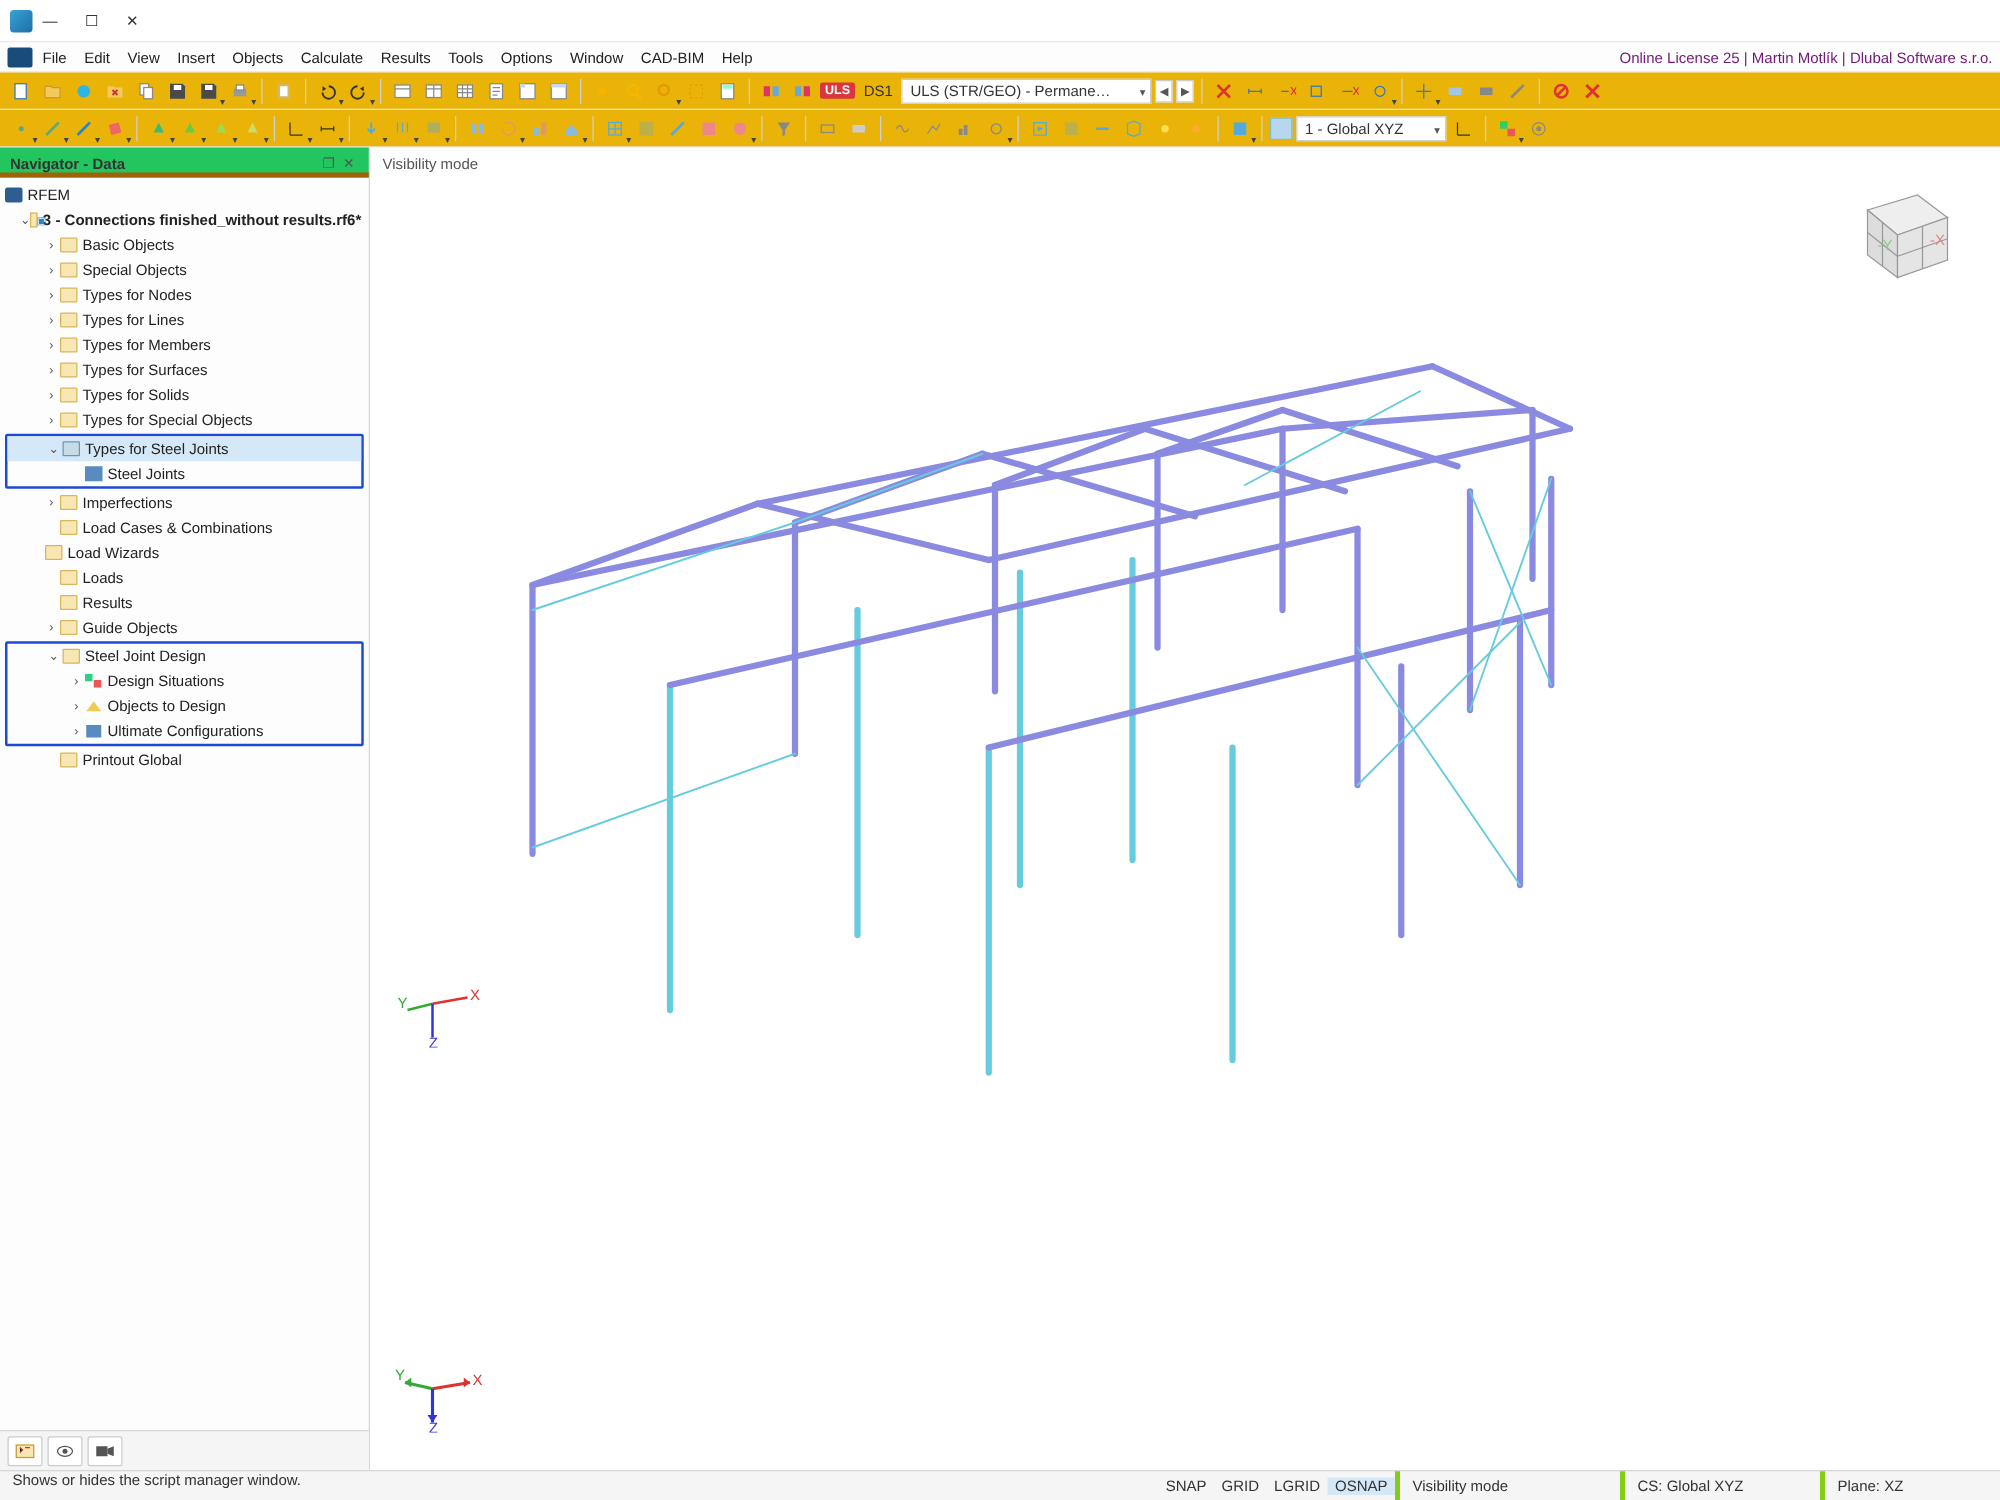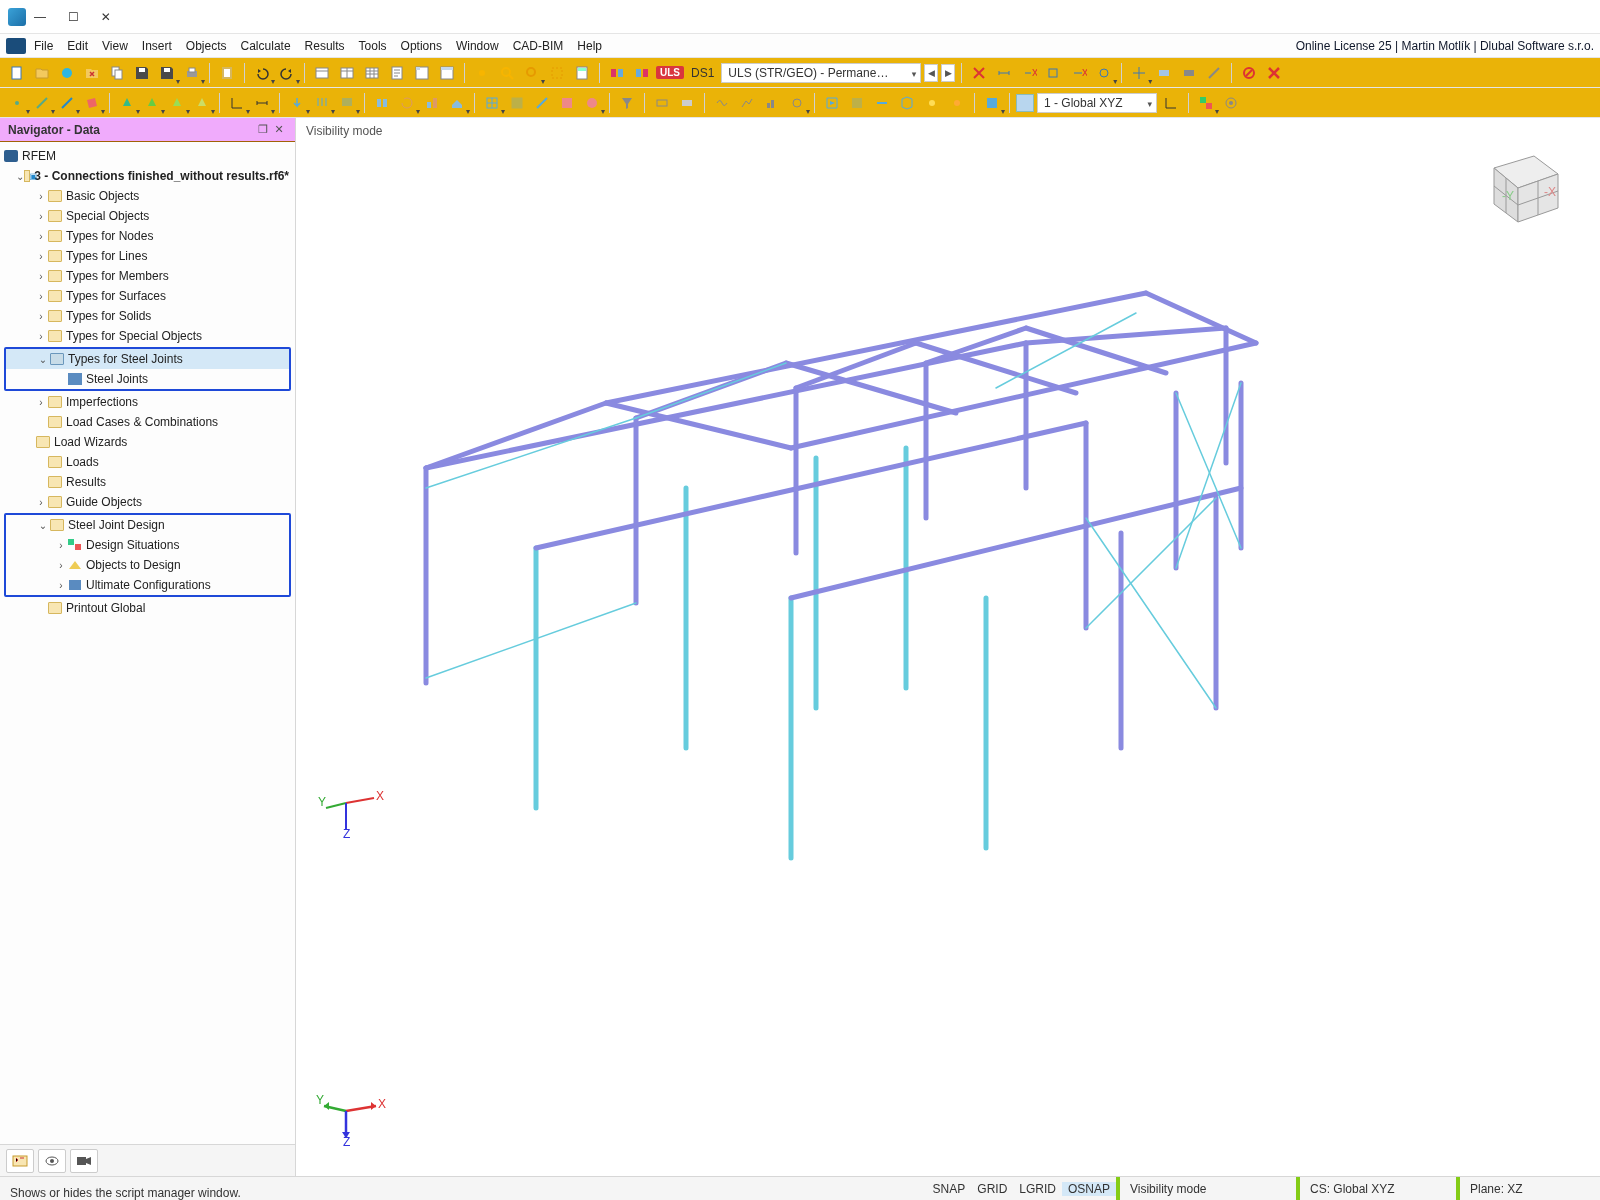--- a/index.html
+++ b/index.html
@@ -6,53 +6,53 @@
 body { background: #fff; width: 1600px; height: 1200px; overflow: hidden; display: flex; flex-direction: column; }
 .titlebar { height: 34px; display: flex; align-items: center; padding: 0 8px; border-bottom: 1px solid #e5e5e5; }
 .titlebar .app-icon { width: 18px; height: 18px; background: linear-gradient(135deg,#3aa2d8,#1c6fa8); border-radius: 3px; margin-right: 8px; }
 .titlebar .title { flex: 1; color: #333; }
 .titlebar .win-controls { display: flex; gap: 22px; color: #333; font-size: 14px; }
 .titlebar .win-controls span { cursor: pointer; }
 .menubar { height: 24px; display: flex; align-items: center; padding: 0 6px; background: #fdfdfd; border-bottom: 1px solid #e5e5e5; }
 .menubar .logo { width: 20px; height: 16px; background: #1a4c7a; margin-right: 8px; border-radius: 2px; }
 .menubar .menus { display: flex; gap: 14px; }
 .menubar .menus span { color: #222; cursor: pointer; }
-.menubar .right-info { margin-left: auto; color: #0f172a; }
+.menubar .right-info { margin-left: auto; color: #701a75; }
 .toolbar-row { height: 30px; display: flex; align-items: center; padding: 0 6px; gap: 3px; background: #eab308; border-bottom: 1px solid #e5e5e5; flex-wrap: nowrap; overflow: hidden; }
 .tbtn { width: 22px; height: 22px; display: flex; align-items: center; justify-content: center; border-radius: 2px; cursor: pointer; position: relative; }
 .tbtn svg { width: 16px; height: 16px; }
 .tsep { width: 1px; height: 20px; background: #d0d0d0; margin: 0 3px; }
 .dd-arrow::after { content: "▾"; font-size: 8px; position: absolute; right: -2px; bottom: -2px; color: #444; }
 .uls-badge { background: #d9363e; color: #fff; font-size: 10px; font-weight: bold; padding: 1px 4px; border-radius: 2px; }
 .ds-label { color: #333; padding: 0 4px; }
 .combo { background: #fff; border: 1px solid #ccc; padding: 1px 30px 1px 6px; position: relative; color: #333; height: 20px; line-height: 16px; white-space: nowrap; overflow: hidden; text-overflow: ellipsis; }
 .combo::after { content: "▾"; position: absolute; right: 4px; top: 2px; font-size: 9px; color: #555; }
 .nav-btn { width: 14px; height: 18px; background: #fff; border: 1px solid #ccc; display: flex; align-items: center; justify-content: center; font-size: 9px; color: #555; cursor: pointer; }
 .main { flex: 1; display: flex; min-height: 0; }
 .navigator { width: 296px; display: flex; flex-direction: column; border-right: 1px solid #d7d7d7; background: #fdfdfd; }
-.nav-header { height: 24px; display: flex; align-items: center; padding: 0 8px; background: #f0abfc; border-bottom: 1px solid #a16207; }
+.nav-header { height: 24px; display: flex; align-items: flex-end; padding: 0 8px; background: #22c55e; border-bottom: 4px solid #a16207; }
 .nav-header .title { font-weight: bold; color: #333; flex: 1; }
 .nav-header .ctrl { width: 16px; height: 16px; display: flex; align-items: center; justify-content: center; cursor: pointer; color: #555; font-size: 11px; }
 .tree { flex: 1; overflow-y: auto; padding: 4px 0; user-select: none; }
 .tree-row { display: flex; align-items: center; height: 20px; padding-right: 6px; white-space: nowrap; cursor: pointer; }
 .expander { width: 14px; text-align: center; color: #555; font-size: 10px; }
 .folder-icon { width: 14px; height: 12px; background: #f8e6b3; border: 1px solid #d6b75e; border-radius: 1px; margin-right: 4px; flex-shrink: 0; }
 .rfem-icon { width: 14px; height: 12px; background: #2e5e8f; border-radius: 2px; margin-right: 4px; }
 .leaf-icon { width: 14px; height: 12px; margin-right: 4px; flex-shrink: 0; }
 .tree-row .label { color: #222; }
 .tree-row.bold .label { font-weight: bold; }
 .tree-row.selected { background: #d4e8f7; }
 .highlight-box { border: 2px solid #1e49d8; margin: 1px 4px; border-radius: 2px; }
 .nav-footer { height: 32px; border-top: 1px solid #d7d7d7; display: flex; align-items: center; padding: 0 6px; gap: 4px; background: #f5f5f5; }
 .nav-footer .ftab { width: 28px; height: 24px; display: flex; align-items: center; justify-content: center; border: 1px solid #ccc; background: #fff; cursor: pointer; border-radius: 2px; }
 .viewport { flex: 1; position: relative; background: #fff; overflow: hidden; }
 .vis-mode { position: absolute; top: 6px; left: 10px; color: #555; }
 .cube { position: absolute; top: 20px; right: 30px; width: 96px; height: 96px; }
 .coord { position: absolute; width: 70px; height: 60px; }
-.statusbar { height: 24px; display: flex; align-items: flex-end; border-top: 1px solid #d7d7d7; background: #f5f5f5; color: #333; }
+.statusbar { height: 24px; display: flex; align-items: flex-start; border-top: 1px solid #d7d7d7; background: #f5f5f5; color: #333; }
 .status-cell { padding: 0 10px; border-right: 4px solid #84cc16; height: 100%; display: flex; align-items: center; }
 .status-left { flex: 1; padding: 0 10px; }
 .snap-btn { padding: 0 6px; cursor: pointer; }
 .snap-btn.active { background: #d4e8f7; }
 </style>
 </head>
 <body>
 
 <div class="titlebar">
   <div class="app-icon"></div>

